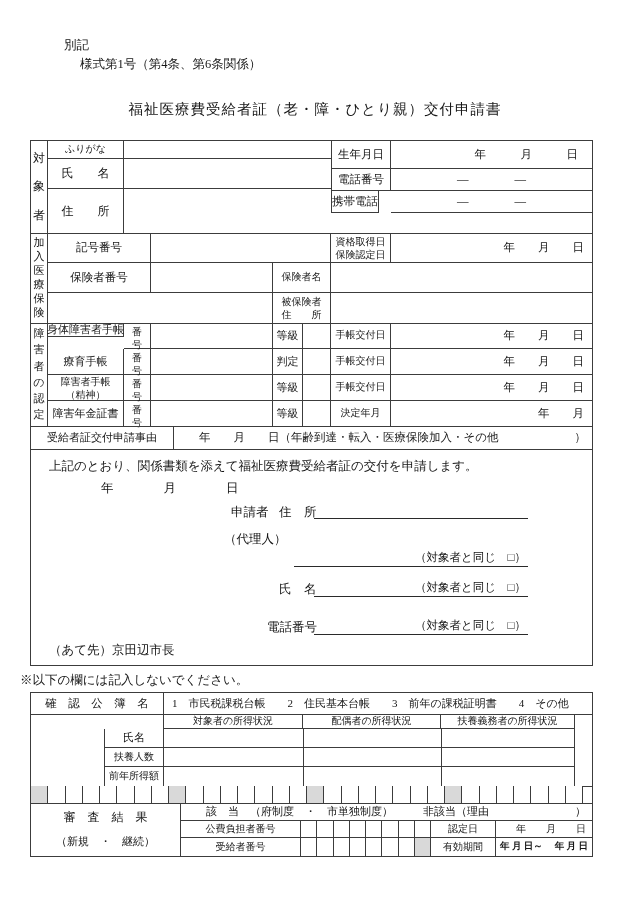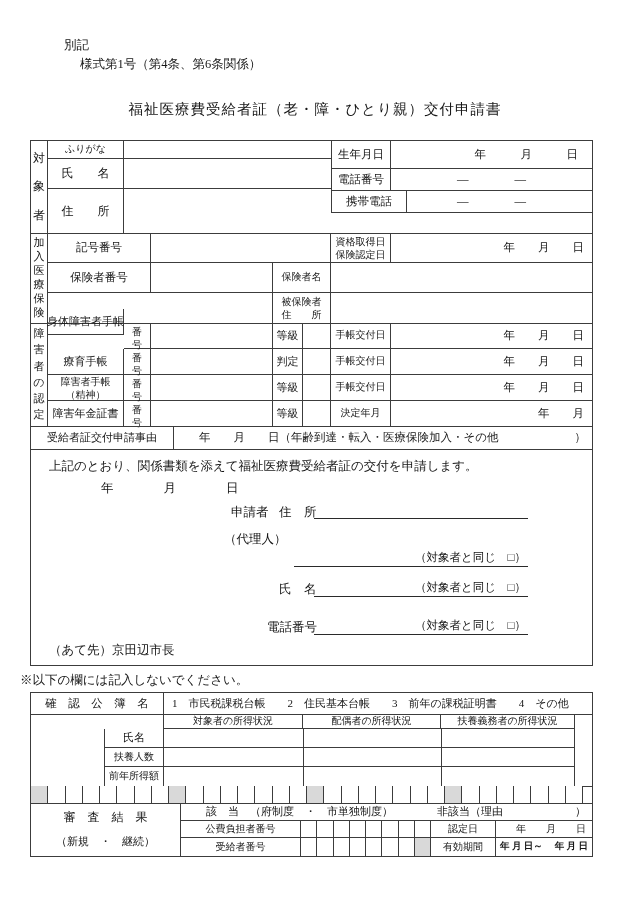--- a/index.html
+++ b/index.html
@@ -46,21 +46,21 @@
     <div class="c br bb f10" style="left:17px;top:0;width:76px;height:18px">ふりがな</div>
     <div class="c bb" style="left:93px;top:0;width:207px;height:18px"></div>
     <div class="c br bb" style="left:17px;top:18px;width:76px;height:30px">氏　　名</div>
     <div class="c bb" style="left:93px;top:18px;width:207px;height:30px"></div>
     <div class="c br" style="left:17px;top:48px;width:76px;height:44px">住　　所</div>
     <div class="c" style="left:93px;top:48px;width:468px;height:44px"></div>
     <div class="c bl br bb f115" style="left:300px;top:0;width:60px;height:28px">生年月日</div>
     <div class="c bb right f115" style="left:360px;top:0;width:201px;height:28px;padding-right:14px">年　　　月　　　日</div>
     <div class="c bl br bb f115" style="left:300px;top:28px;width:60px;height:22px">電話番号</div>
     <div class="c bb f115" style="left:360px;top:28px;width:201px;height:22px">―　　　　―</div>
-    <div class="c bl br bb f115" style="left:300px;top:50px;width:76px;height:22px">携帯電話</div>
+    <div class="c bl br bb f115" style="left:300px;top:50px;width:48px;height:22px">携帯電話</div>
     <div class="c bb f115" style="left:360px;top:50px;width:201px;height:22px">―　　　　―</div>
     <div class="hline" style="left:0;top:92px;width:100%"></div>
 
     <div class="c vstack br f11" style="left:0;top:92px;width:17px;height:90px">
         <span>加</span>
         <span>入</span>
         <span>医</span>
         <span>療</span>
         <span>保</span>
         <span>険</span>
@@ -86,21 +86,21 @@
 
     <div class="c vstack br f11" style="left:0;top:182px;width:17px;height:103px">
         <span>障</span>
         <span>害</span>
         <span>者</span>
         <span>の</span>
         <span>認</span>
         <span>定</span>
       </div>
 
-    <div class="c br bb f11" style="left:17px;top:168px;width:76px;height:26px">身体障害者手帳</div>
+    <div class="c br bb f11" style="left:17px;top:182px;width:76px;height:14px">身体障害者手帳</div>
     <div class="c vstack br bb f10" style="left:93px;top:182px;width:27px;height:26px">
         <span>番</span>
         <span>号</span>
       </div>
     <div class="c br bb" style="left:120px;top:182px;width:122px;height:26px"></div>
     <div class="c br bb f11" style="left:242px;top:182px;width:30px;height:26px">等級</div>
     <div class="c br bb" style="left:272px;top:182px;width:28px;height:26px"></div>
     <div class="c br bb f105" style="left:300px;top:182px;width:60px;height:26px">手帳交付日</div>
     <div class="c bb right f115" style="left:360px;top:182px;width:201px;height:26px;padding-right:8px">年　　月　　日</div>
 
@@ -235,21 +235,21 @@
         <div class="sc"></div>
       </div>
     <div class="hline" style="left:0;top:110px;width:100%"></div>
 
     <div class="c two br" style="left:0;top:110px;width:150px;height:53px;justify-content:space-around;padding:3px 0">
       <span style="font-size:12px">審　査　結　果</span>
       <span style="font-size:11px">（新規　・　継続）</span>
     </div>
     <div class="c left bb f11" style="left:150px;top:110px;width:411px;height:18px">
       <span style="padding-left:25px">該　当　（府制度　・　市単独制度）</span>
-      <span style="margin-left:44px">非該当（理由</span>
+      <span style="margin-left:30px">非該当（理由</span>
       <span class="spacer"></span>
       <span style="padding-right:6px">）</span>
     </div>
 
     <div class="c br bb f10" style="left:150px;top:128px;width:120px;height:17px">公費負担者番号</div>
     <div class="cells bb" style="left:270px;top:128px;width:130px;height:17px">
         <div class="sc"></div>
         <div class="sc"></div>
         <div class="sc"></div>
         <div class="sc"></div>

